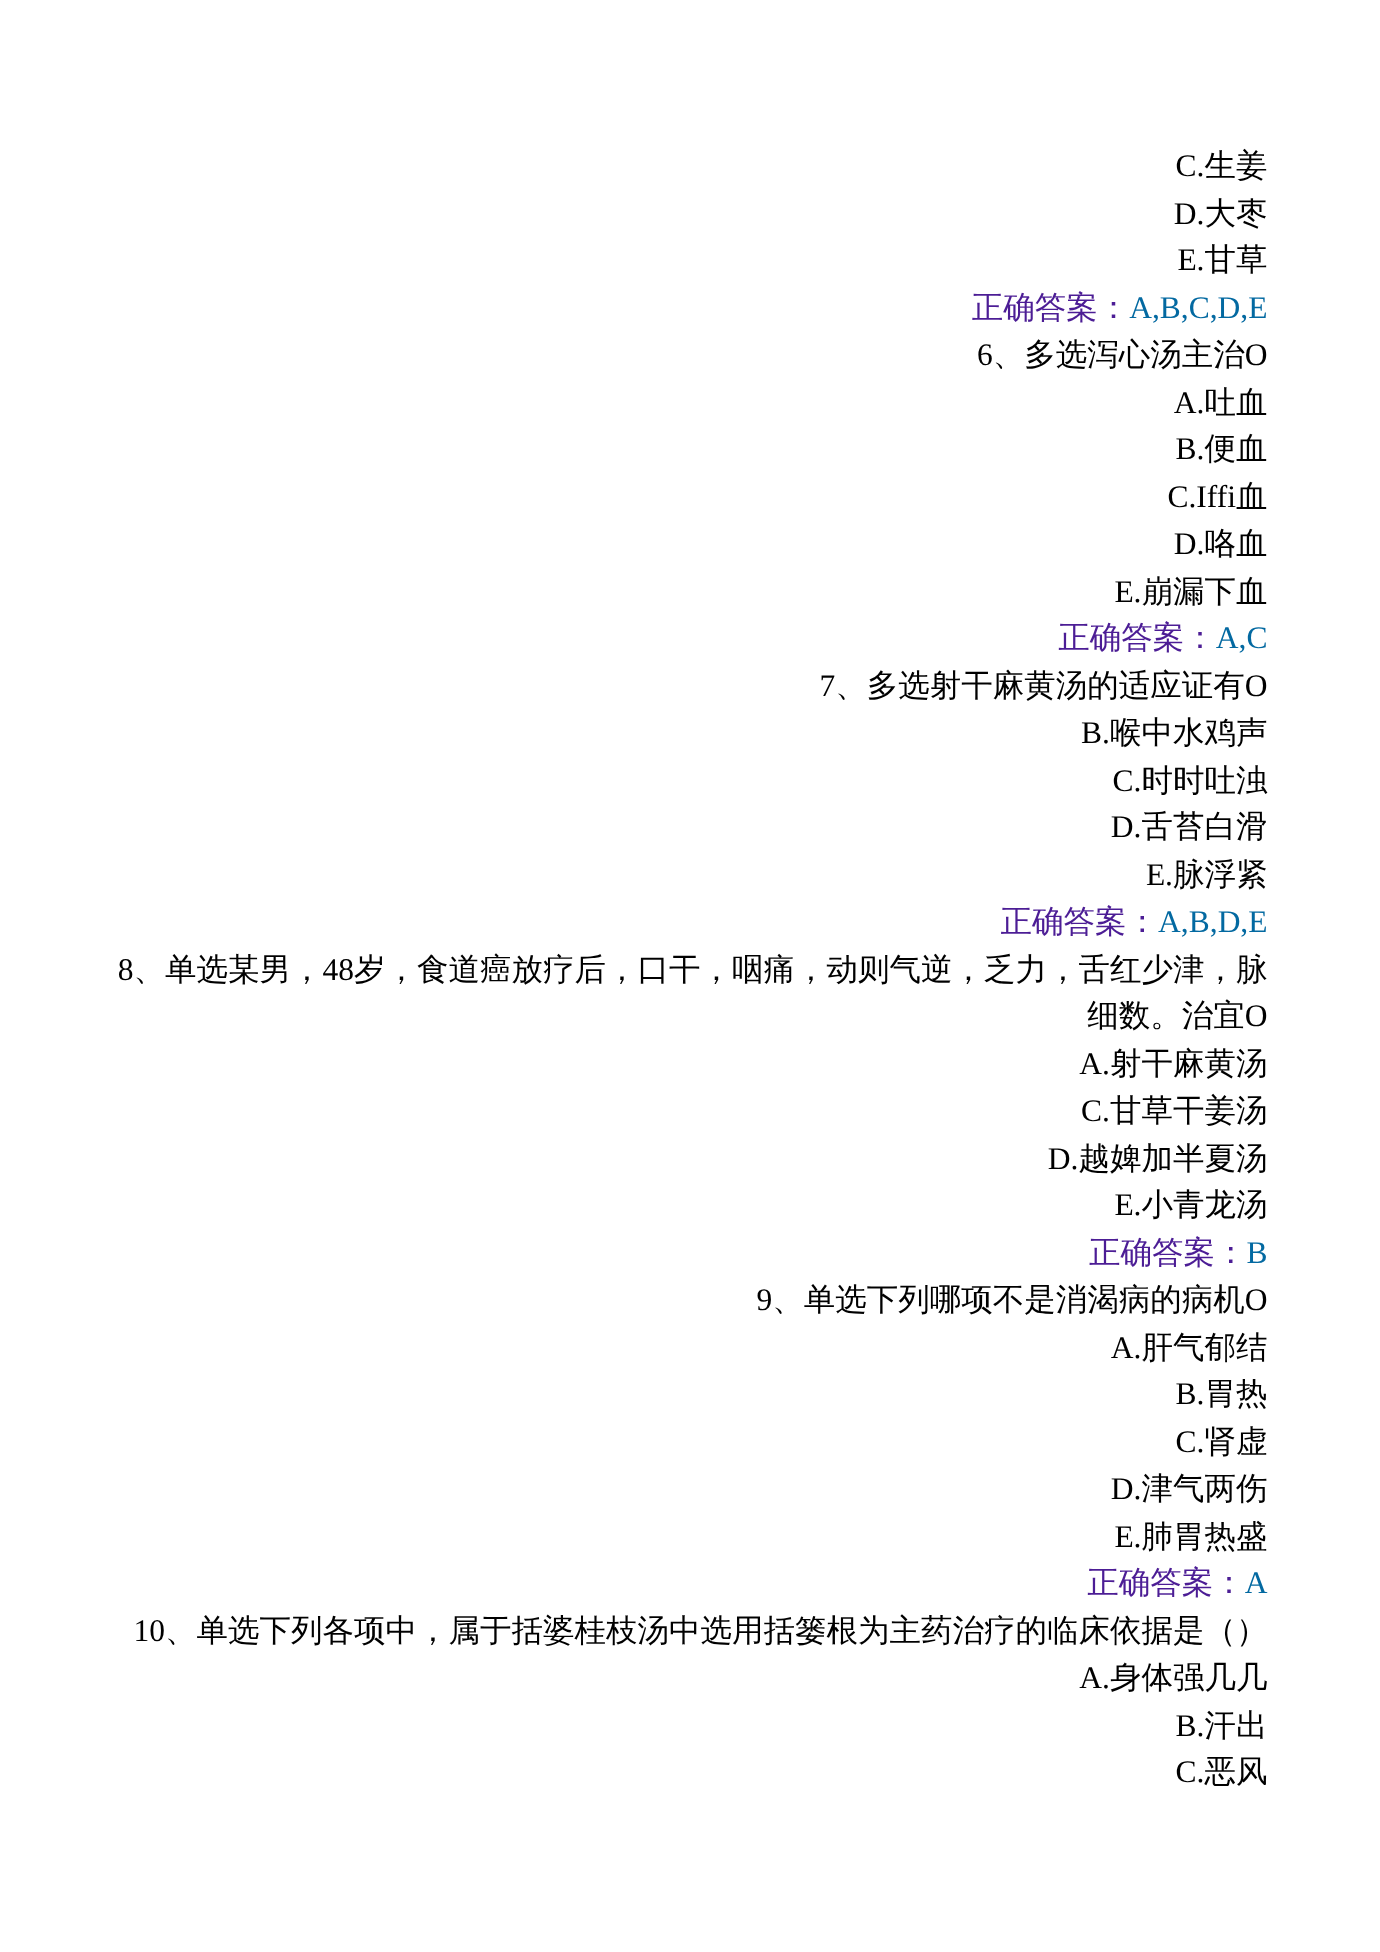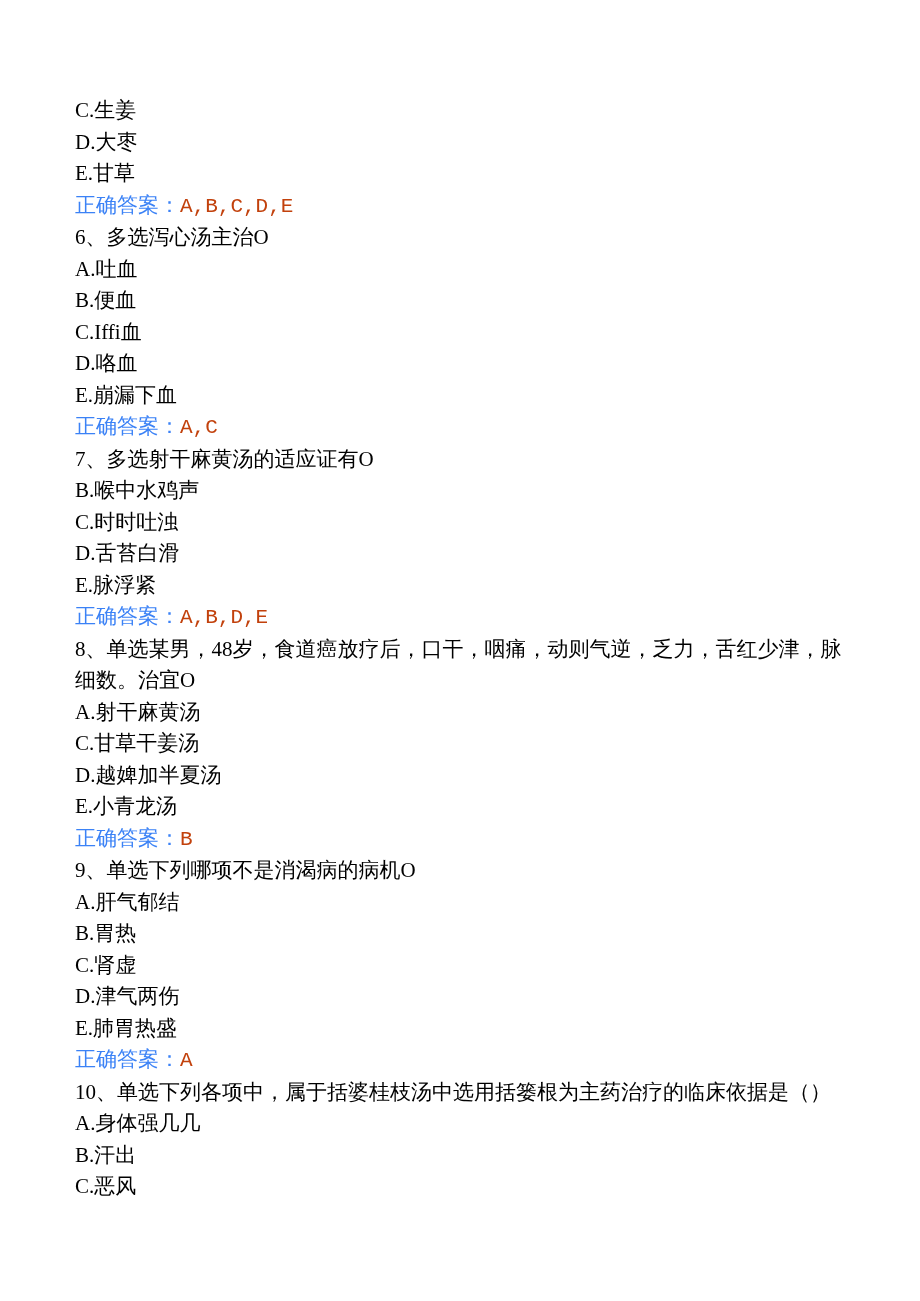--- a/index.html
+++ b/index.html
@@ -14,27 +14,27 @@
   .page {
     width: 920px;
     min-height: 1301px;
     padding: 95px 75px 60px 75px;
     box-sizing: border-box;
   }
   .line {
     margin: 0;
     white-space: pre-wrap;
     word-break: break-all;
+    text-align: right;
   }
   .answer-label {
-    color: #3b82f6;
+    color: #4c1d95;
   }
   .answer-value {
-    color: #c2410c;
-    font-family: Liberation Mono, monospace;
+    color: #0369a1;
   }
 </style>
 </head>
 <body>
 
 <div class="page">
   <div id="content">
       <p class="line">C.生姜</p>
       <p class="line">D.大枣</p>
       <p class="line">E.甘草</p>

